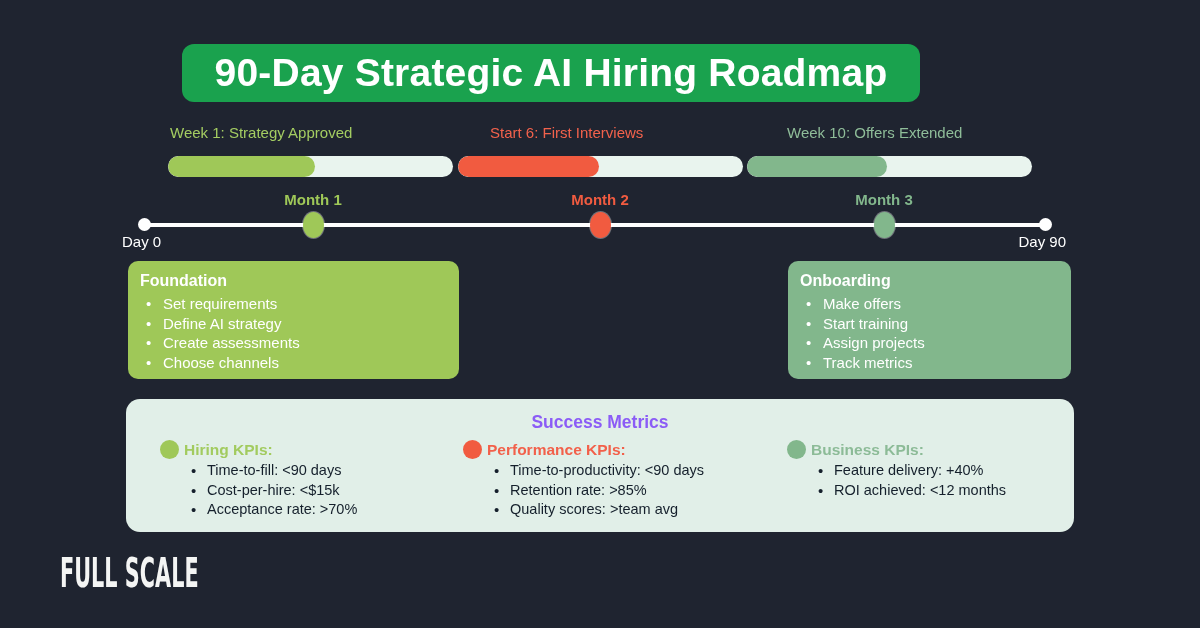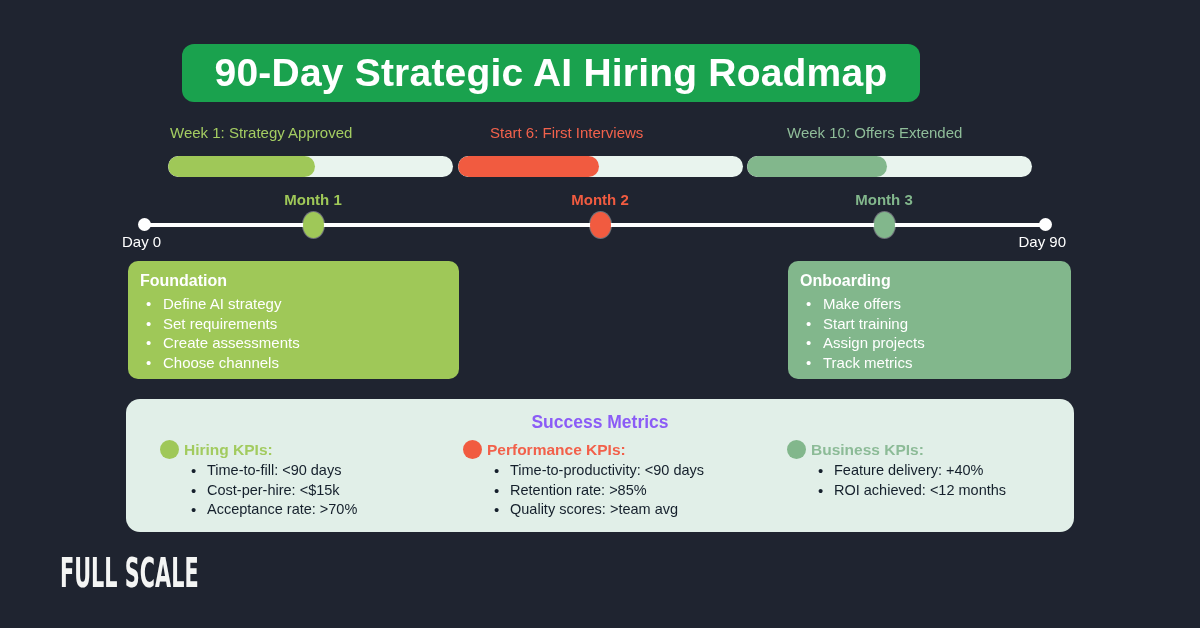--- a/index.html
+++ b/index.html
@@ -130,22 +130,22 @@
   <div class="tl-end right"></div>
   <div class="month-dot d1 lime-bg"></div>
   <div class="month-dot d2 orange-bg"></div>
   <div class="month-dot d3 sage-bg"></div>
   <div class="day-label start">Day 0</div>
   <div class="day-label end">Day 90</div>
 
   <div class="card c1">
     <div class="card-title">Foundation</div>
     <ul class="card-list">
+      <li>Set requirements</li>
       <li>Define AI strategy</li>
-      <li>Set requirements</li>
       <li>Create assessments</li>
       <li>Choose channels</li>
     </ul>
   </div>
 
 
   <div class="card c3">
     <div class="card-title">Onboarding</div>
     <ul class="card-list">
       <li>Make offers</li>

